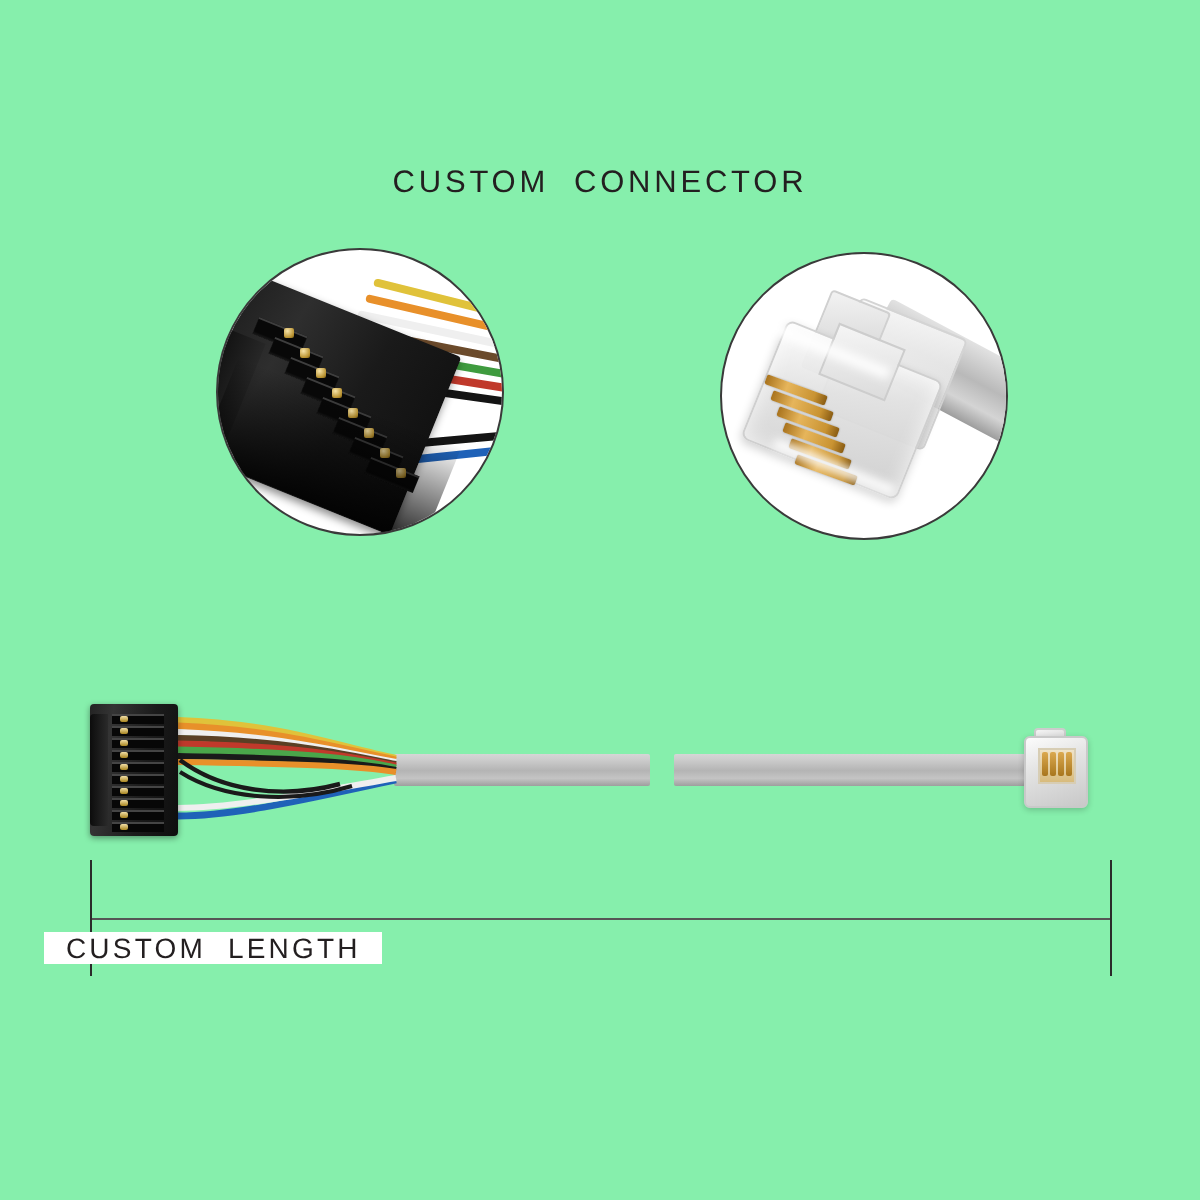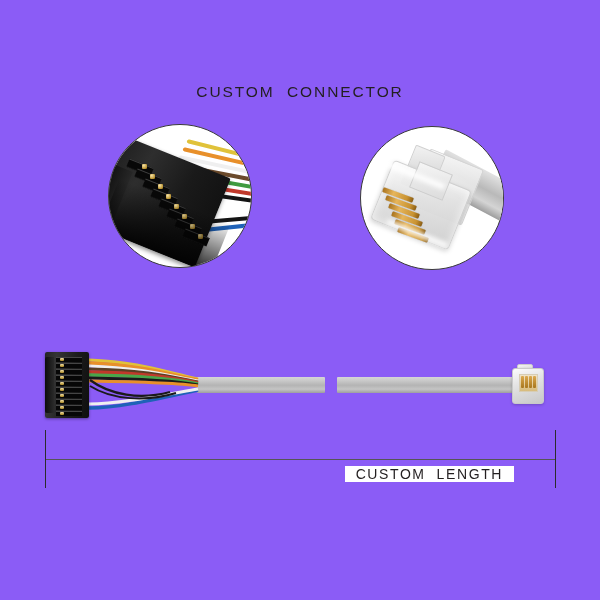--- a/index.html
+++ b/index.html
@@ -7,21 +7,21 @@
     padding: 0;
     background: #ffffff;
   }
   body {
     font-family: "Liberation Sans", sans-serif;
   }
   #page {
     position: relative;
     width: 600px;
     height: 600px;
-    background: #8b5cf6;
+    background: #86efac;
     overflow: hidden;
   }
 
   
   .title {
     position: absolute;
     left: 0;
     top: 83px;
     width: 600px;
     text-align: center;
@@ -217,26 +217,25 @@
     position: absolute;
     width: 1px; height: 58px;
     background: #2b2b2b;
     top: 430px;
   }
   #dim-tick-left  { left: 45px; }
   #dim-tick-right { left: 555px; }
   #dim-label {
     position: absolute;
     left: 0; top: 450px; width: 502px;
-    text-align: right;
+    text-align: left;
     font-size: 14px;
     letter-spacing: 1.6px;
     color: #231f20;
     white-space: pre;
-    padding-left: 12px;
   }
   #dim-label span {
     background: #ffffff;
     padding: 0 11px;
   }
 </style>
 </head>
 <body>
 
 <div id="page">

